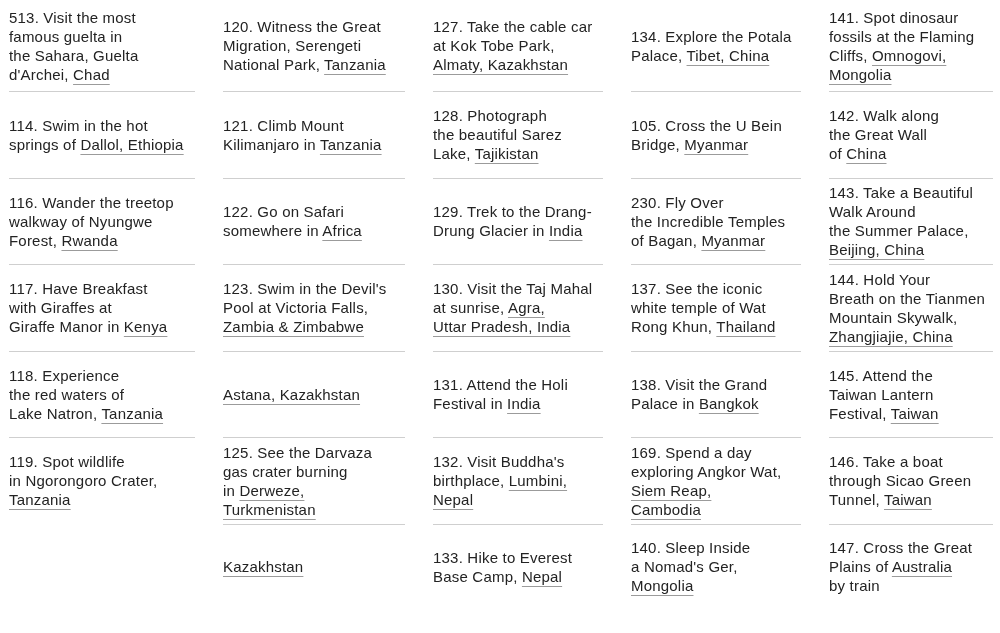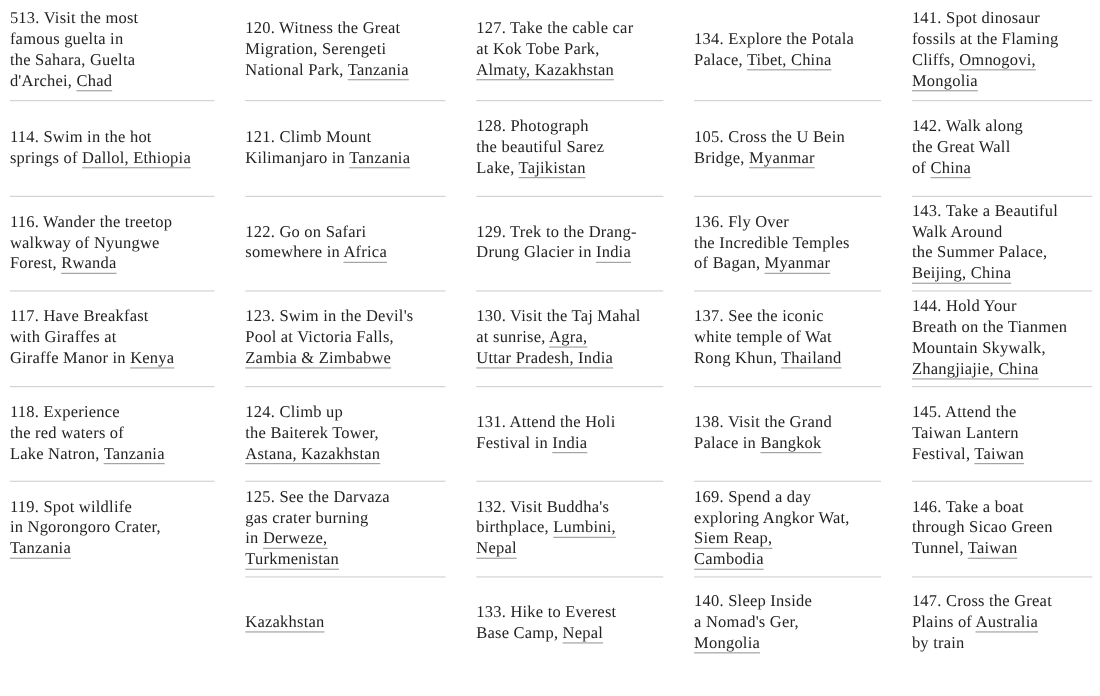--- a/index.html
+++ b/index.html
@@ -12,21 +12,20 @@
     height: 633px;
     overflow: hidden;
     font-family: "Liberation Sans", sans-serif;
   }
   .grid {
     display: grid;
     grid-template-columns: 186px 182px 170px 170px 164px;
     column-gap: 28px;
     padding-left: 9px;
     box-sizing: border-box;
-    font-family: Liberation Serif, serif;
   }
   .column {
     display: flex;
     flex-direction: column;
   }
   .cell {
     box-sizing: border-box;
     height: 86.5px;
     border-bottom: 1px solid #cfcfcf;
     display: flex;
@@ -100,23 +99,21 @@
       <div class="cell">
         <p class="item-text"><span>122. Go on Safari
 somewhere in </span><a class="location-link">Africa</a></p>
       </div>
       <div class="cell">
         <p class="item-text"><span>123. Swim in the Devil's
 Pool at Victoria Falls,
 </span><a class="location-link">Zambia &amp; Zimbabwe</a></p>
       </div>
       <div class="cell">
-        <p class="item-text"><span>124. Climb up
-the Baiterek Tower,
-</span><a class="location-link">Astana, Kazakhstan</a></p>
+        <p class="item-text"><a class="location-link">Astana, Kazakhstan</a></p>
       </div>
       <div class="cell">
         <p class="item-text"><span>125. See the Darvaza
 gas crater burning
 in </span><a class="location-link">Derweze,
 Turkmenistan</a></p>
       </div>
       <div class="cell">
         <p class="item-text"><a class="location-link">Kazakhstan</a></p>
       </div>
@@ -158,21 +155,21 @@
     <section class="column">
       <div class="cell">
         <p class="item-text"><span>134. Explore the Potala
 Palace, </span><a class="location-link">Tibet, China</a></p>
       </div>
       <div class="cell">
         <p class="item-text"><span>105. Cross the U Bein
 Bridge, </span><a class="location-link">Myanmar</a></p>
       </div>
       <div class="cell">
-        <p class="item-text"><span>136. Fly Over
+        <p class="item-text"><span>230. Fly Over
 the Incredible Temples
 of Bagan, </span><a class="location-link">Myanmar</a></p>
       </div>
       <div class="cell">
         <p class="item-text"><span>137. See the iconic
 white temple of Wat
 Rong Khun, </span><a class="location-link">Thailand</a></p>
       </div>
       <div class="cell">
         <p class="item-text"><span>138. Visit the Grand

